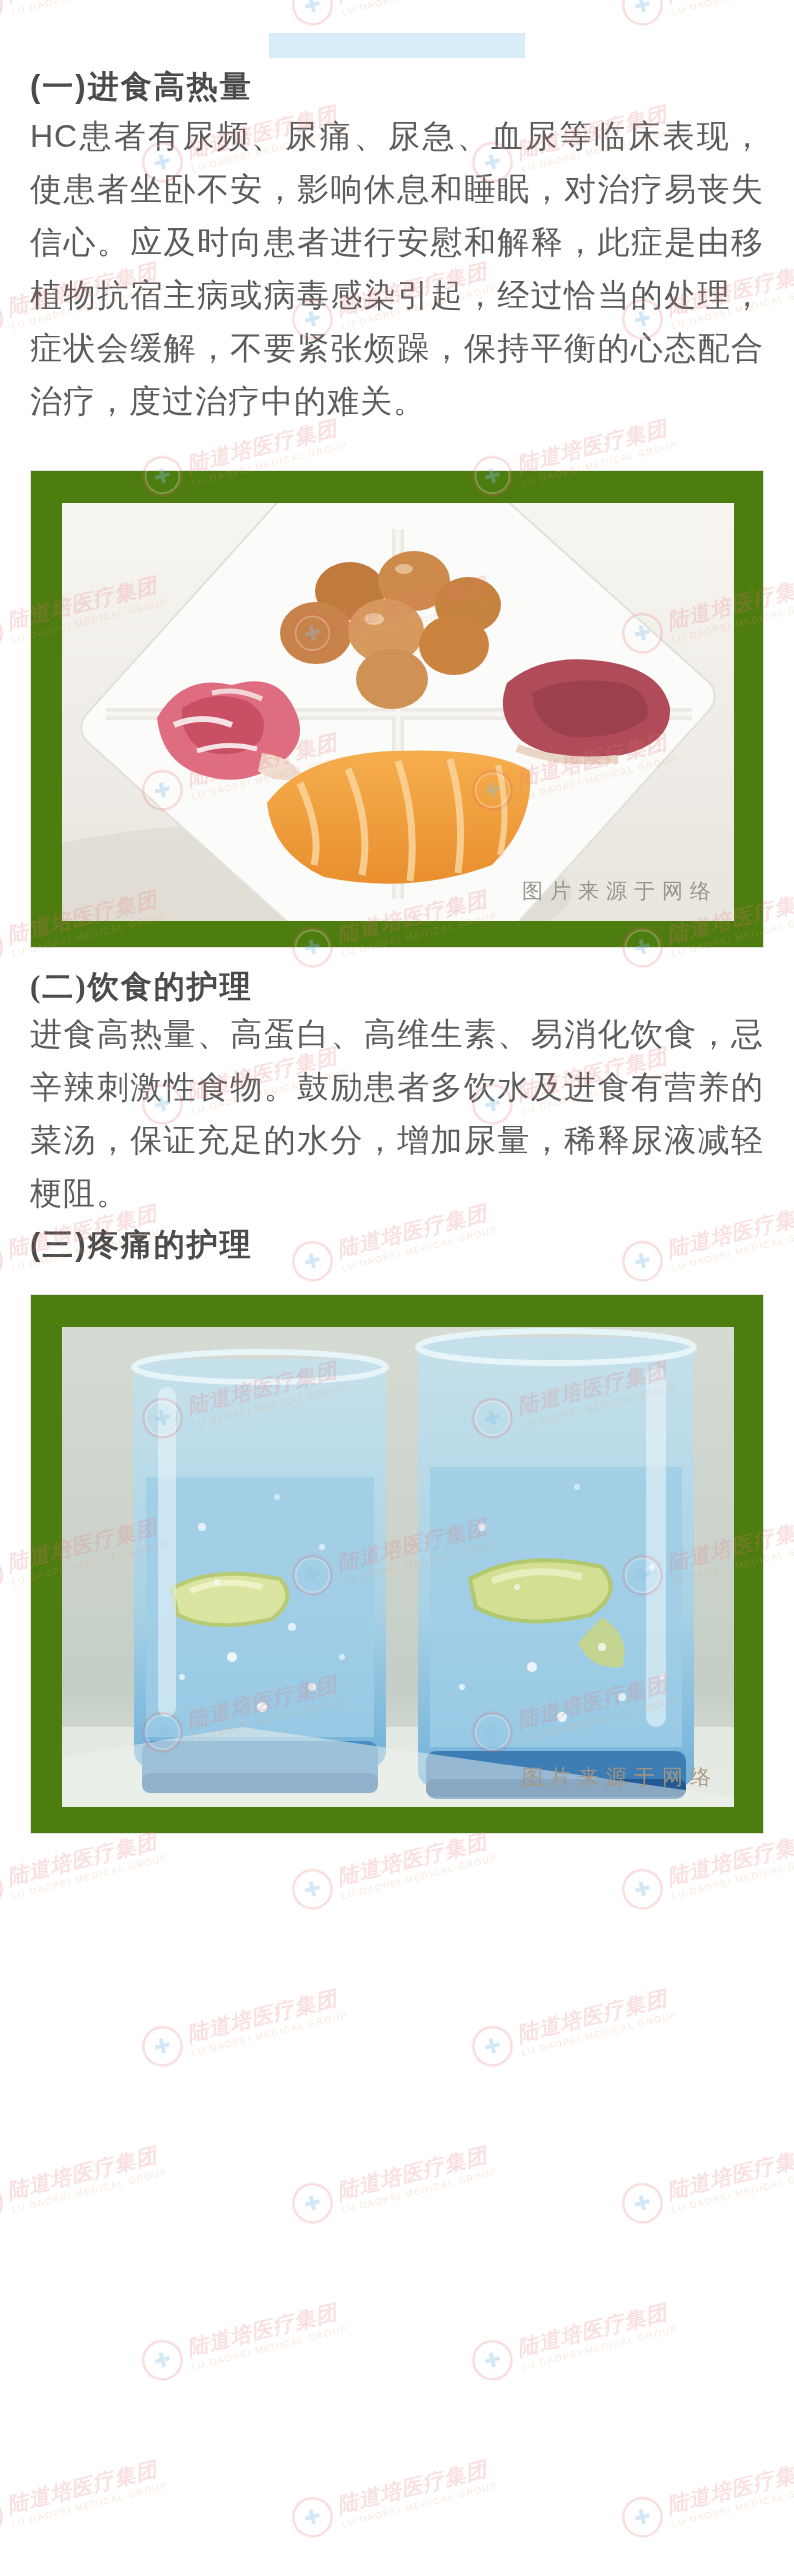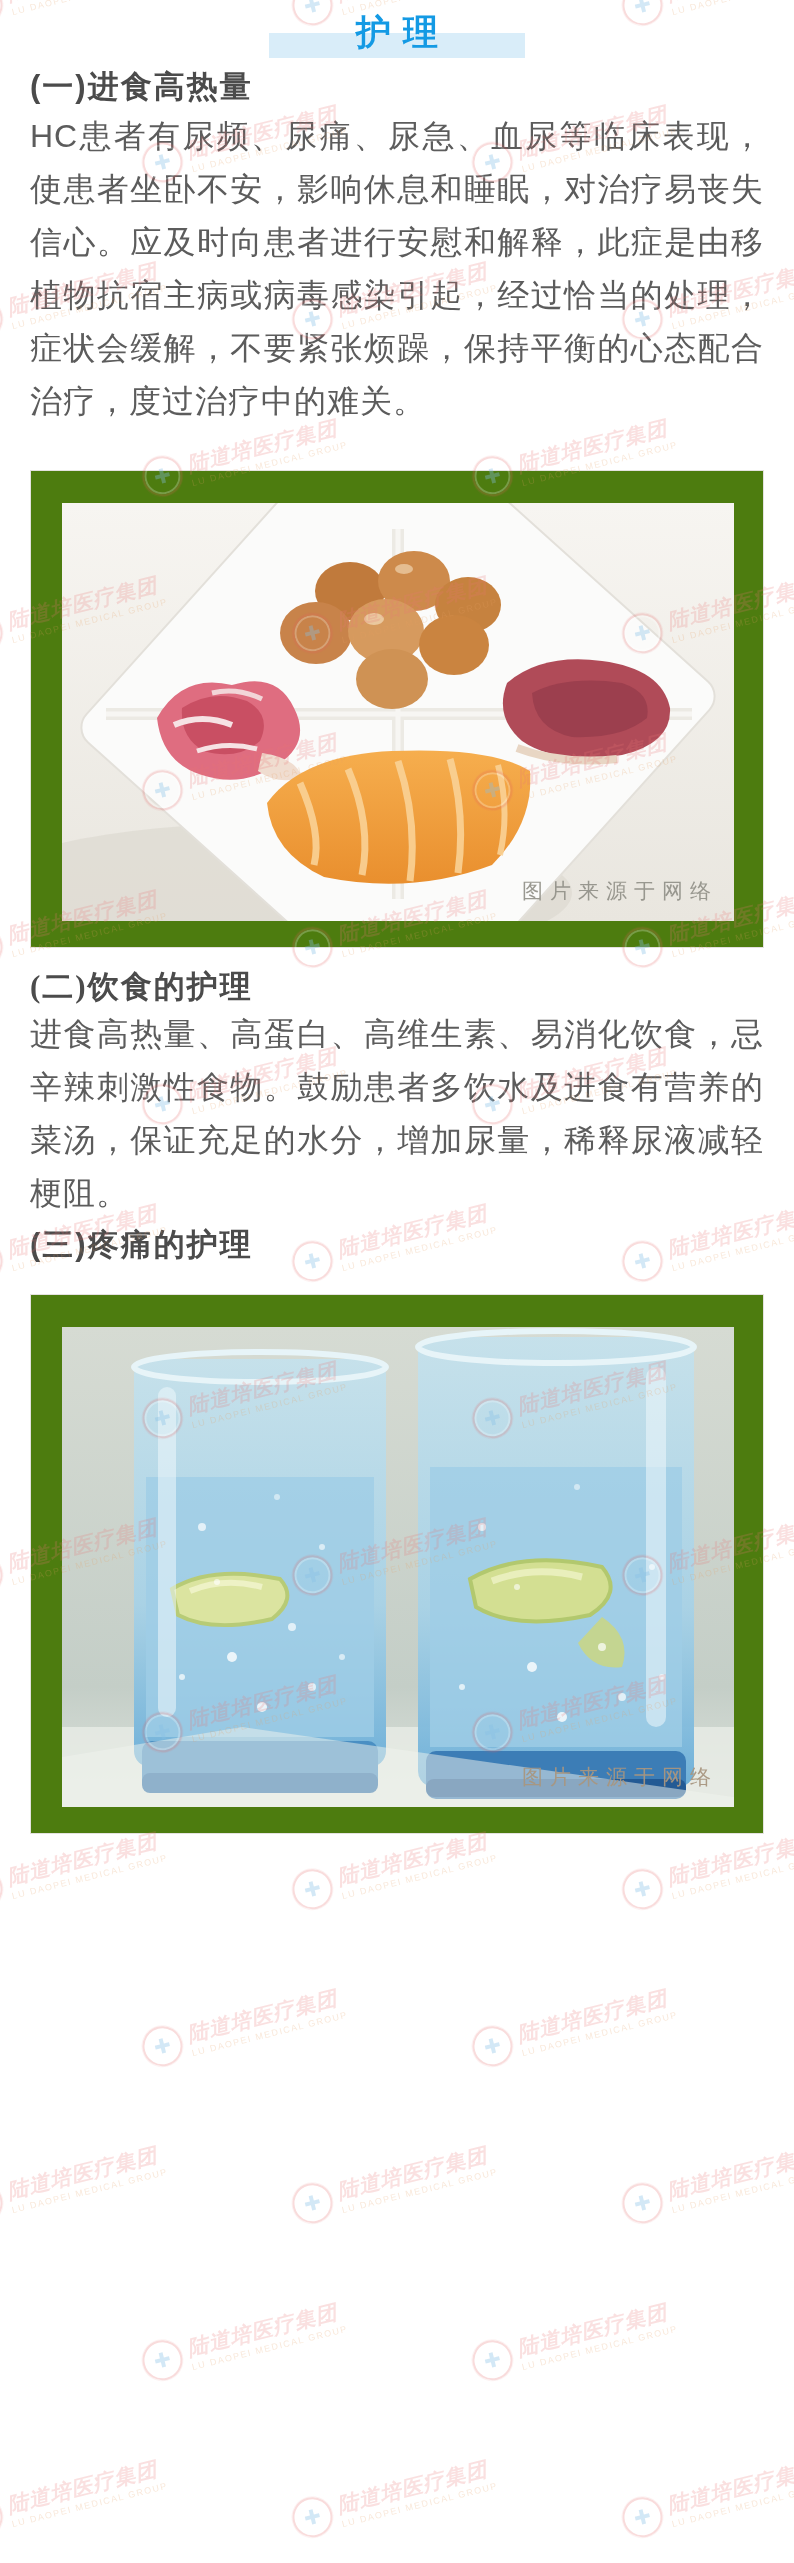--- a/index.html
+++ b/index.html
@@ -47,21 +47,20 @@
 </style>
 </head>
 <body>
 
 <div class="page">
 
   <div class="content">
 
     <header class="title-wrap">
       <div class="title-band"></div>
-      <h1 class="page-title">护理</h1>
     </header>
 
     <section>
       <h2 class="sec-h mt-h1">(一)进食高热量</h2>
       <p class="sec-p mt-p1">HC患者有尿频、尿痛、尿急、血尿等临床表现，使患者坐卧不安，影响休息和睡眠，对治疗易丧失信心。应及时向患者进行安慰和解释，此症是由移植物抗宿主病或病毒感染引起，经过恰当的处理，症状会缓解，不要紧张烦躁，保持平衡的心态配合治疗，度过治疗中的难关。</p>
     </section>
 
     <figure class="img-card" style="margin-left:0;margin-right:0;">
       <div class="photo" style="height:418px;">
         <svg viewBox="0 0 672 418" preserveAspectRatio="none">

